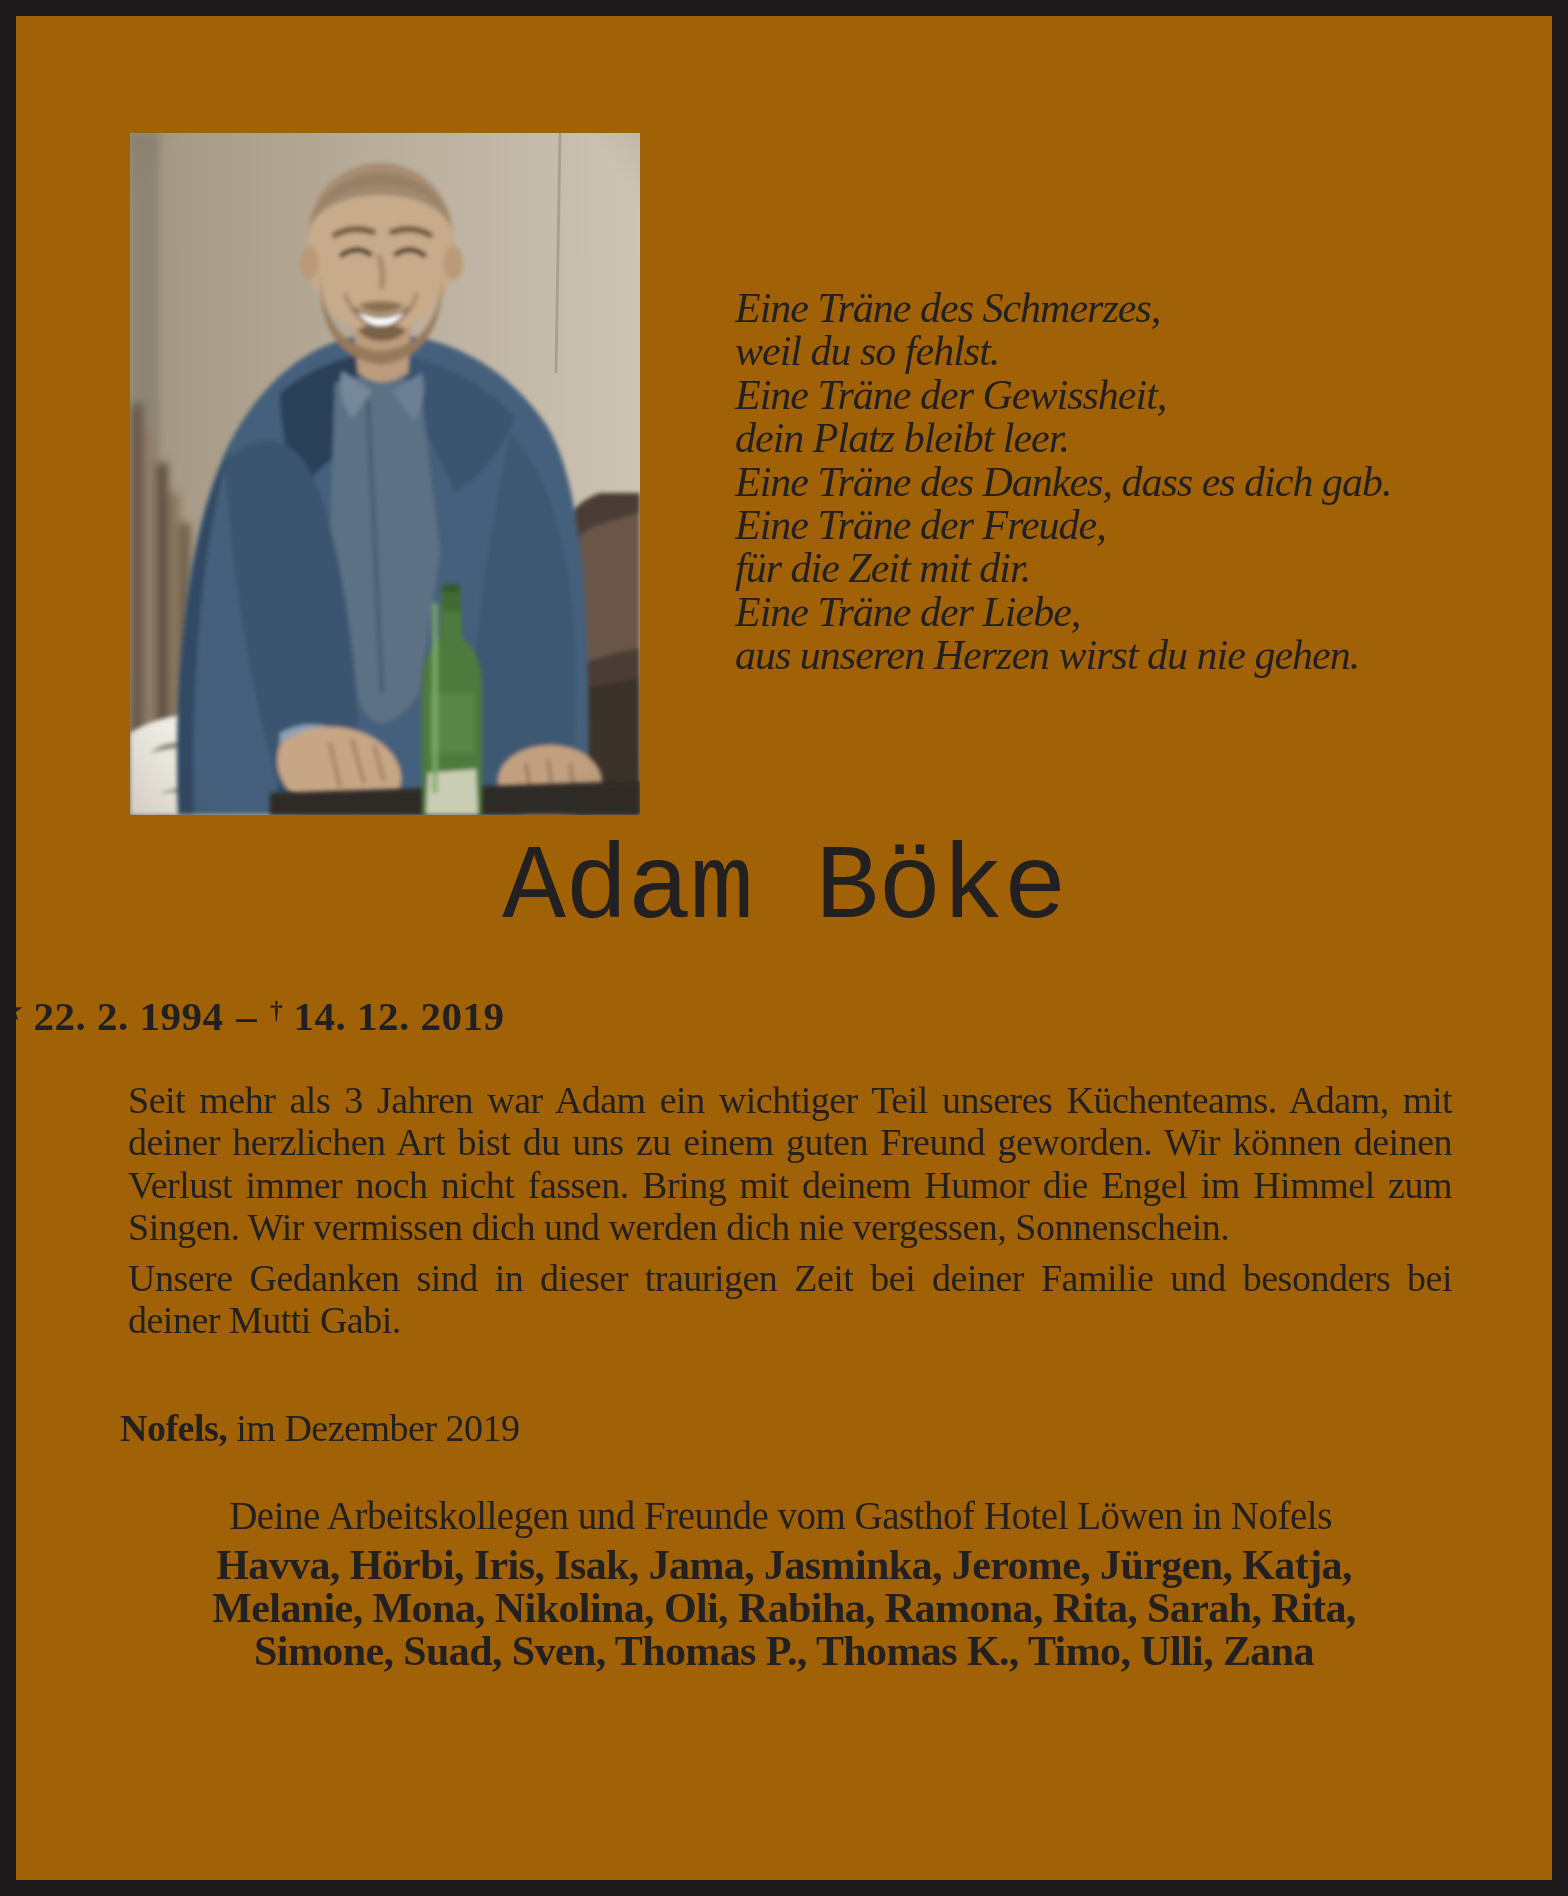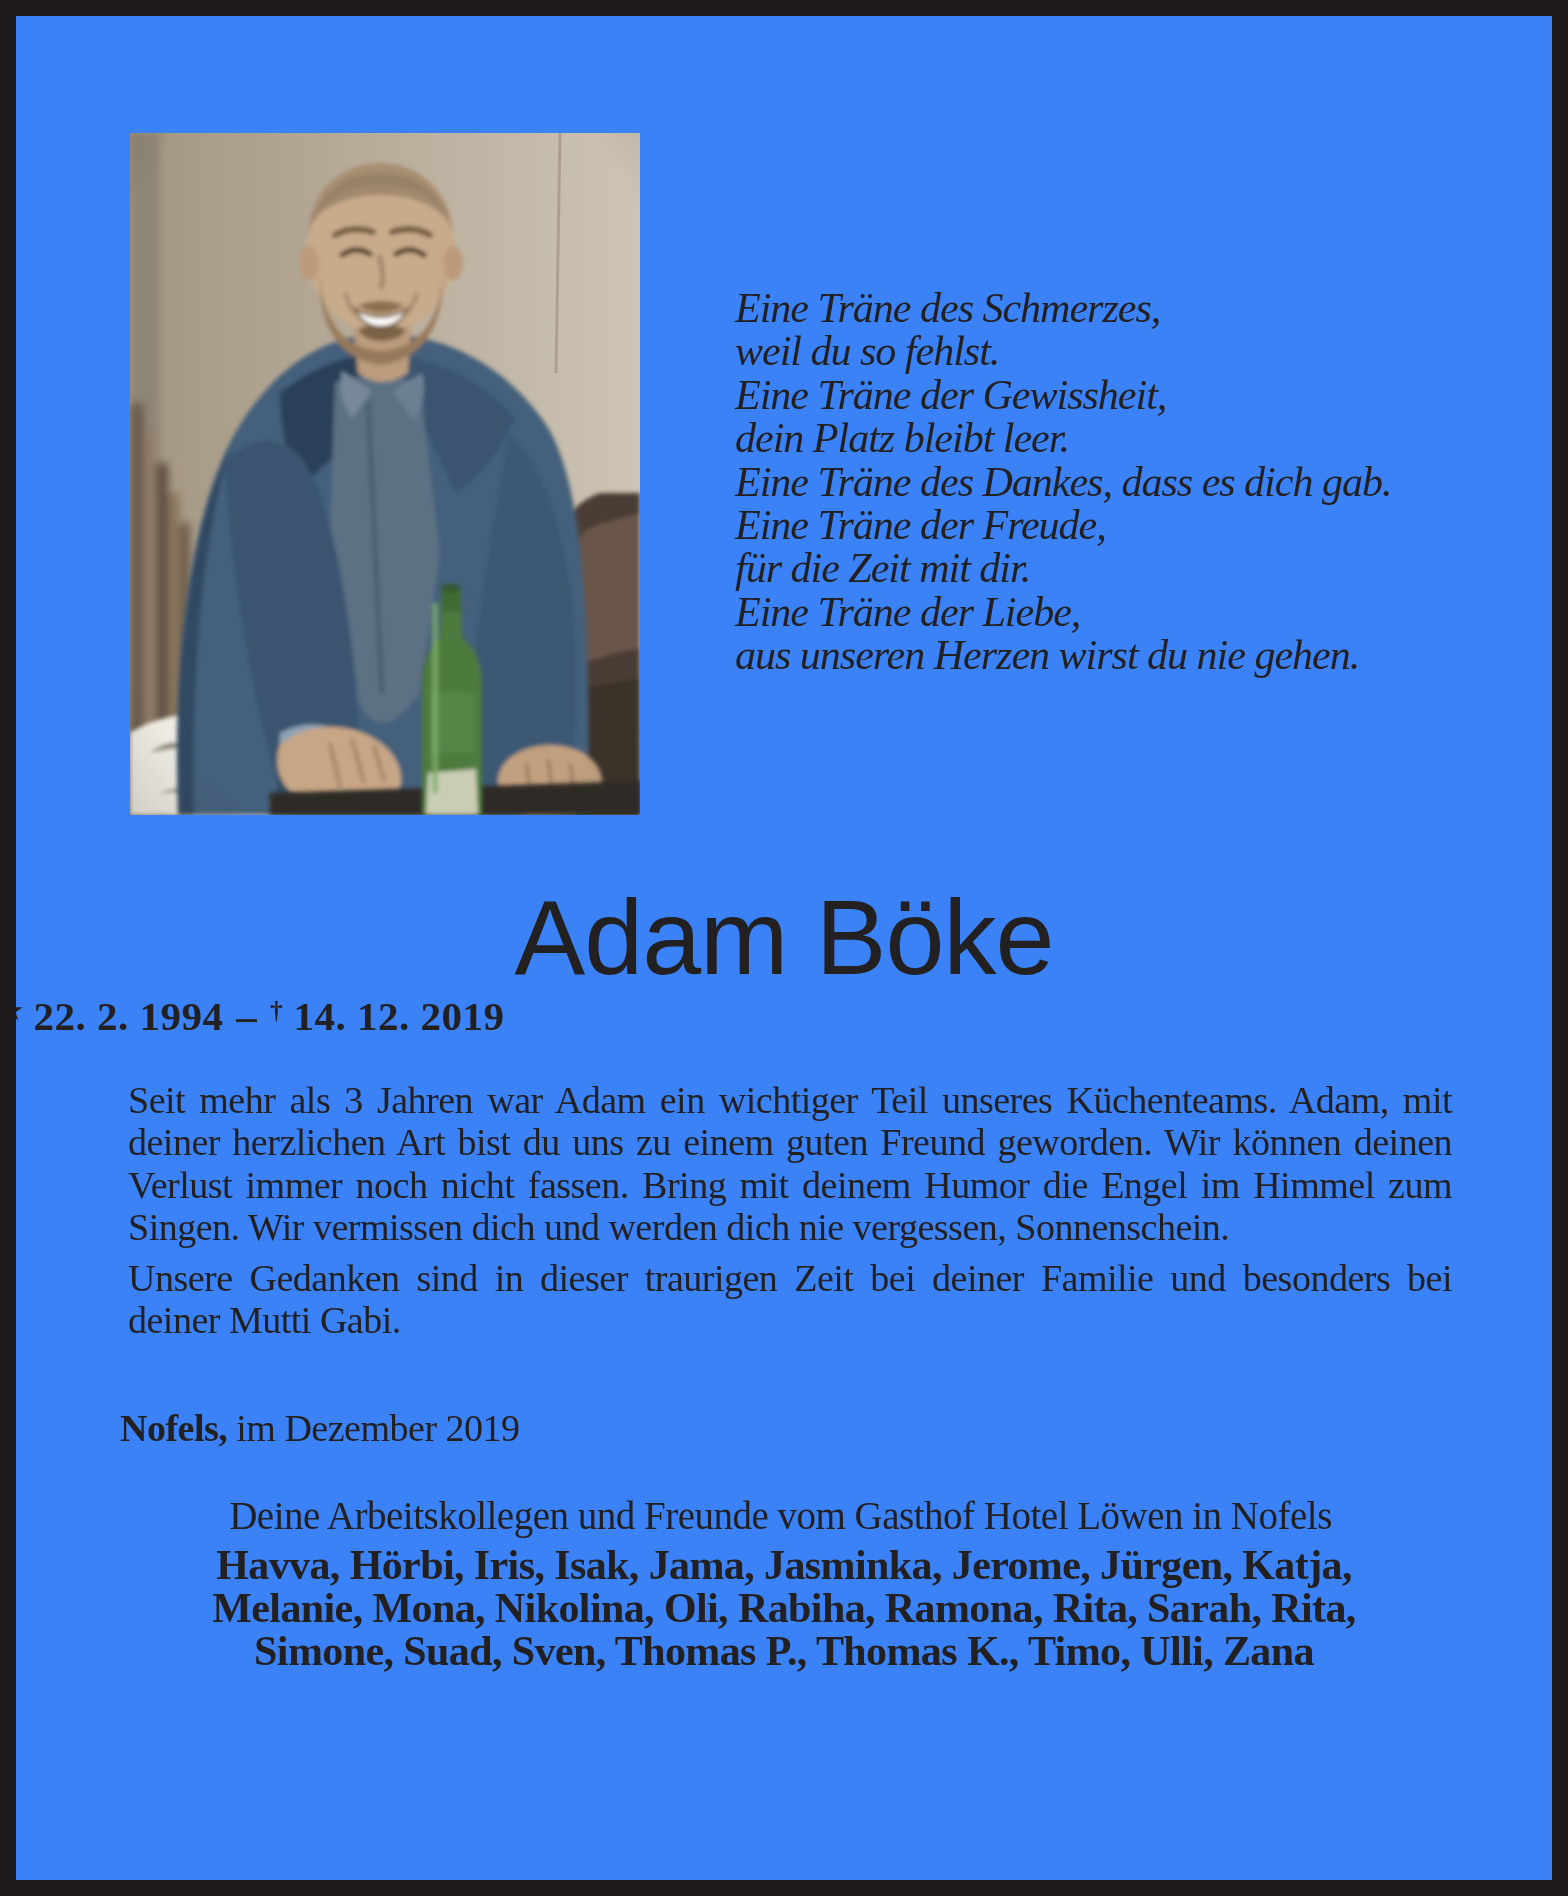--- a/index.html
+++ b/index.html
@@ -1,19 +1,19 @@
 <!DOCTYPE html>
 <html><head>
 <meta charset="utf-8">
 <style>
   html,body{margin:0;padding:0;background:#e8e8e8;}
   .page{
     position:relative;
     width:1568px;height:1896px;
-    background:#3b82f6;
+    background:#a16207;
     font-family:"Liberation Serif", serif;
     color:#232021;
     overflow:hidden;
     margin:0 auto;
   }
   .frame{
     position:absolute;inset:0;
     border:16px solid #1e191a;
     pointer-events:none;
   }
@@ -24,23 +24,23 @@
   }
   .photo svg{display:block;width:100%;height:100%;}
   .poem{
     position:absolute;left:735px;top:287px;
     font-style:italic;
     font-size:42px;line-height:43.4px;
     letter-spacing:-1px;
     white-space:nowrap;
   }
   .name{
-    position:absolute;left:0;right:0;top:884px;
+    position:absolute;left:0;right:0;top:836px;
     text-align:center;
-    font-family:Liberation Sans, sans-serif;
+    font-family:Liberation Mono, monospace;
     font-size:106px;line-height:106px;
     letter-spacing:-1px;
   }
   .dates{
     position:absolute;left:0;right:0;top:988px;
     text-align:left;
     font-weight:bold;
     font-size:41px;line-height:44px;
     letter-spacing:0.5px;
   }

